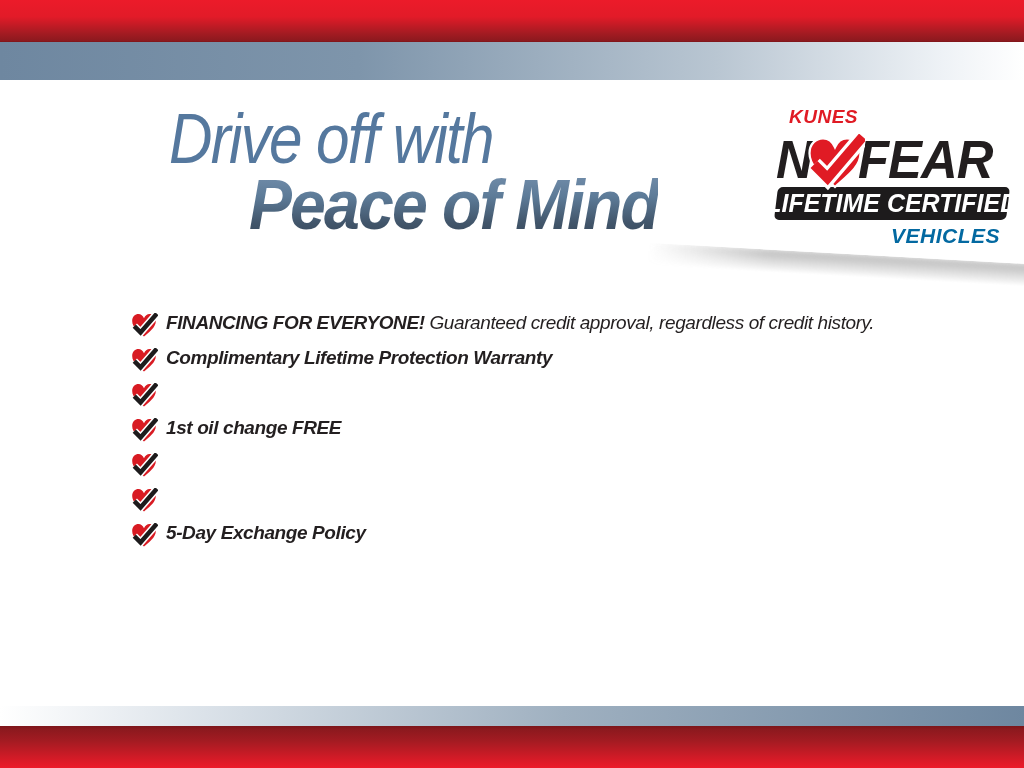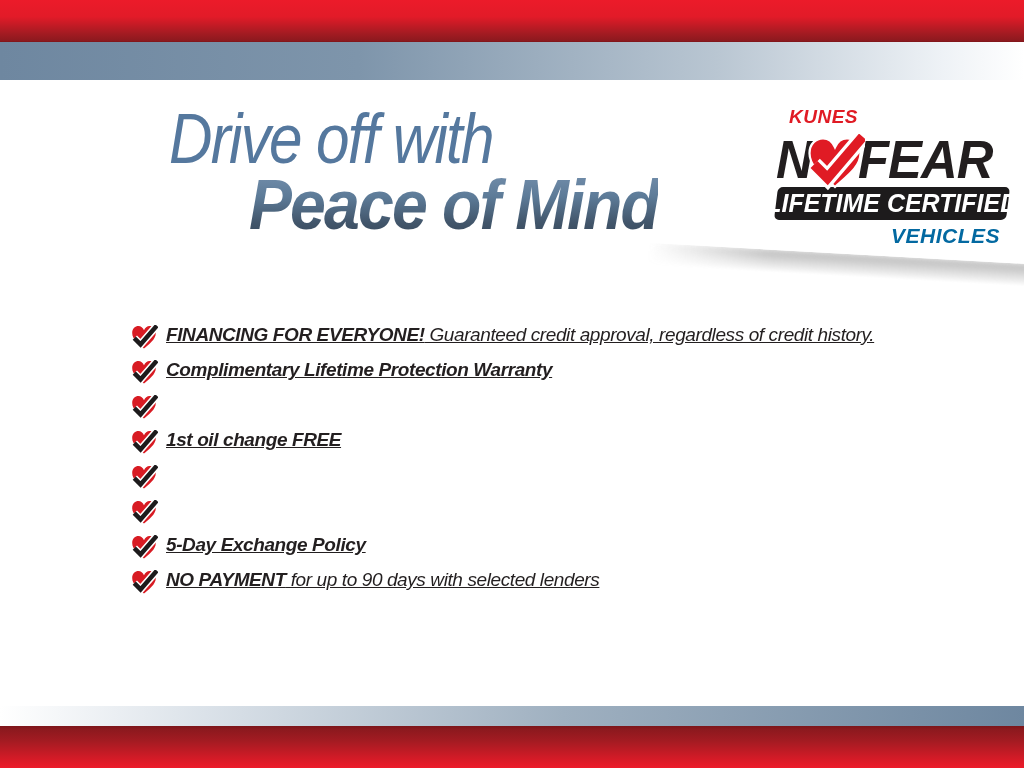--- a/index.html
+++ b/index.html
@@ -87,21 +87,21 @@
     font-style: italic; font-weight: 700; font-size: 26px; letter-spacing: 0px;
     color: #ffffff; white-space: nowrap;
   }
   .logo-vehicles {
     margin-top: 4px; text-align: right; padding-right: 12px;
     font-style: italic; font-weight: 700; font-size: 21px; letter-spacing: 0.5px;
     color: #0369a1;
   }
 
   
-  .benefits { position: absolute; left: 130px; top: 324px; width: 810px; text-decoration: underline; }
+  .benefits { position: absolute; left: 130px; top: 312px; width: 810px; }
   .benefit {
     display: flex; align-items: flex-start;
     margin-bottom: 9px;
     font-style: italic; font-size: 19px; line-height: 22px; letter-spacing: -0.4px;
     color: #231f20;
   }
   .benefit .bullet-icon { flex: 0 0 auto; margin-right: 8px; margin-top: 1px; }
   .benefit .txt b, .benefit .txt .b { font-weight: 700; }
   .benefit .sep { color: #9aa0a6; font-weight: 700; padding: 0 4px; }
   .benefit .txt { display: block; }
@@ -192,26 +192,18 @@
 
   <div class="benefit">
     <svg class="bullet-icon" width="28" height="25" viewBox="0 0 40 36">
       <path d="M20 34 C13 27.5, 3 21, 3 11.5 C3 5, 7.5 1.5, 12 1.5 C15.5 1.5, 18.5 4, 20 7.5 C21.5 4, 24.5 1.5, 28 1.5 C32.5 1.5, 37 5, 37 11.5 C37 21, 27 27.5, 20 34 Z" fill="#d81b23"></path>
       <path d="M6 19 L15 28 L38.5 1" fill="none" stroke="#ffffff" stroke-width="11"></path>
       <path d="M6 19 L15 28 L38.5 1" fill="none" stroke="#1d1b1c" stroke-width="6.5"></path>
     </svg>
     <span class="txt"><span class="b">5-Day Exchange Policy</span><span></span></span>
   </div>
 
-  <div class="benefit">
-    <svg class="bullet-icon" width="28" height="25" viewBox="0 0 40 36">
-      <path d="M20 34 C13 27.5, 3 21, 3 11.5 C3 5, 7.5 1.5, 12 1.5 C15.5 1.5, 18.5 4, 20 7.5 C21.5 4, 24.5 1.5, 28 1.5 C32.5 1.5, 37 5, 37 11.5 C37 21, 27 27.5, 20 34 Z" fill="#d81b23"></path>
-      <path d="M6 19 L15 28 L38.5 1" fill="none" stroke="#ffffff" stroke-width="11"></path>
-      <path d="M6 19 L15 28 L38.5 1" fill="none" stroke="#1d1b1c" stroke-width="6.5"></path>
-    </svg>
-    <span class="txt"><span class="b">NO PAYMENT</span><span> for up to 90 days with selected lenders</span></span>
-  </div>
 
 
 </div>
 
 <div class="bottom-accent-stripe"></div>
 <div class="bottom-red-bar"></div>
 
 </body></html>

